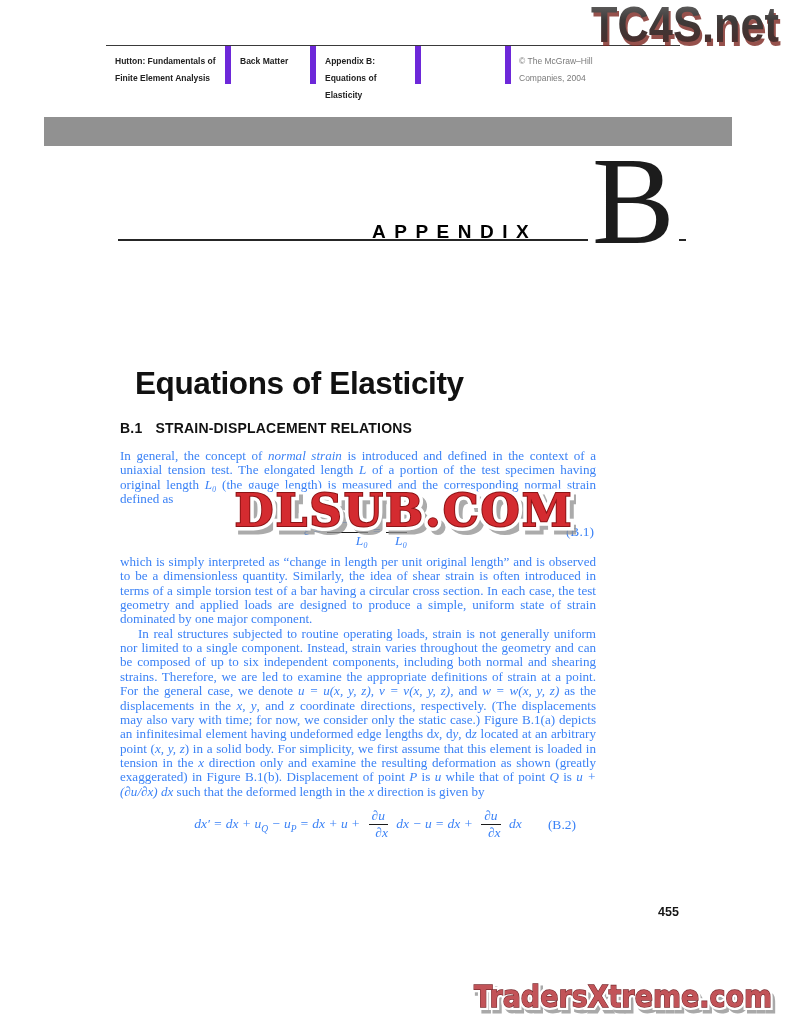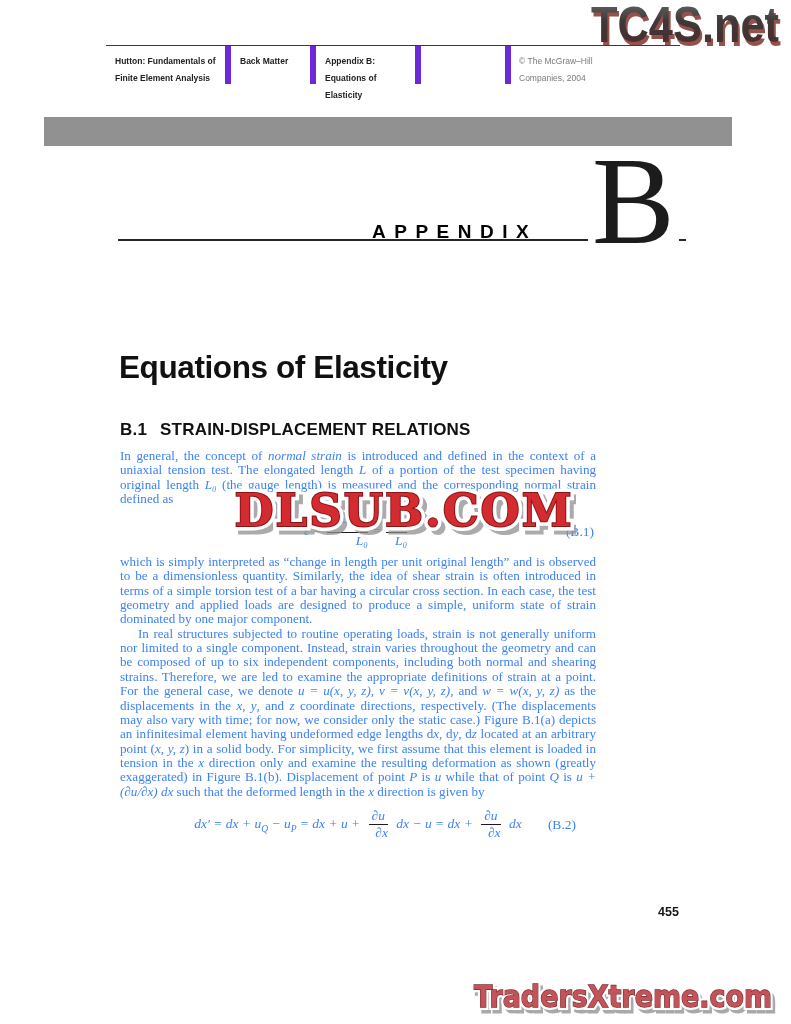--- a/index.html
+++ b/index.html
@@ -39,21 +39,21 @@
   }
   
   .doc-title{
     position:absolute;left:119px;top:349px;
     font-family:"Liberation Sans","DejaVu Sans",sans-serif;
     font-weight:bold;font-size:31.5px;letter-spacing:-0.4px;color:#111;
   }
   .sec-head{
     position:absolute;left:120px;top:420px;
     font-family:"Liberation Sans","DejaVu Sans",sans-serif;
-    font-weight:bold;font-size:17px;letter-spacing:0.2px;color:#111;
+    font-weight:bold;font-size:14px;letter-spacing:0.2px;color:#111;
   }
   .sec-head .sec-title{margin-left:13px;}
   
   .body-col{
     position:absolute;left:120px;top:449px;width:476px;
     font-size:13.1px;line-height:14.35px;text-align:justify;color:#3b82f6;
   }
   .body-col p{margin:0;}
   .p-indent{text-indent:18px;}
   .it{font-style:italic;}
@@ -103,21 +103,21 @@
     <text x="198" y="46" text-anchor="end" font-family="Liberation Sans, DejaVu Sans, sans-serif" font-weight="bold" font-size="50" textLength="188" lengthAdjust="spacingAndGlyphs" opacity="0.8" fill="#7d2620">TC4S.net</text>
     <text x="196" y="42" text-anchor="end" font-family="Liberation Sans, DejaVu Sans, sans-serif" font-weight="bold" font-size="50" textLength="188" lengthAdjust="spacingAndGlyphs" fill="url(#tc4s-grad)">TC4S.net</text>
   </svg>
 
   <div class="gray-band"></div>
 
   <div class="apx-rule"></div>
   <div class="apx-word">APPENDIX</div>
   <div class="apx-letter">B</div>
 
-  <h1 class="doc-title" style="margin:0;">Equations of Elasticity</h1>
+  <h1 class="doc-title" style="margin:16px;">Equations of Elasticity</h1>
 
   <div class="sec-head">
     <span class="sec-num">B.1</span><span class="sec-title">STRAIN-DISPLACEMENT RELATIONS</span>
   </div>
 
   <div class="body-col">
 
     <p><span>In general, the concept of </span><span class="it">normal strain</span><span> is introduced and defined in the context of a uniaxial tension test. The elongated length </span><span class="it">L</span><span> of a portion of the test specimen having original length </span><span class="it">L₀</span><span> (the gauge length) is measured and the corresponding normal strain defined as</span></p>
 
     <div class="equation eq1">

